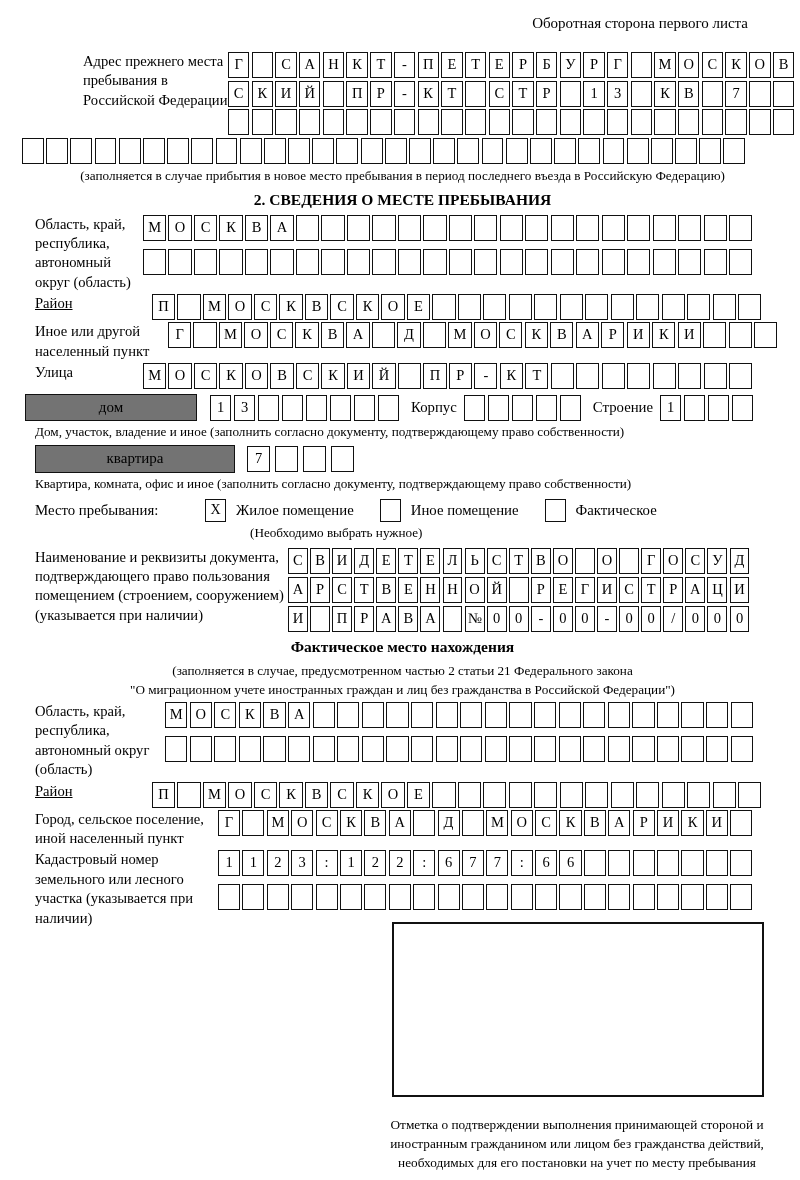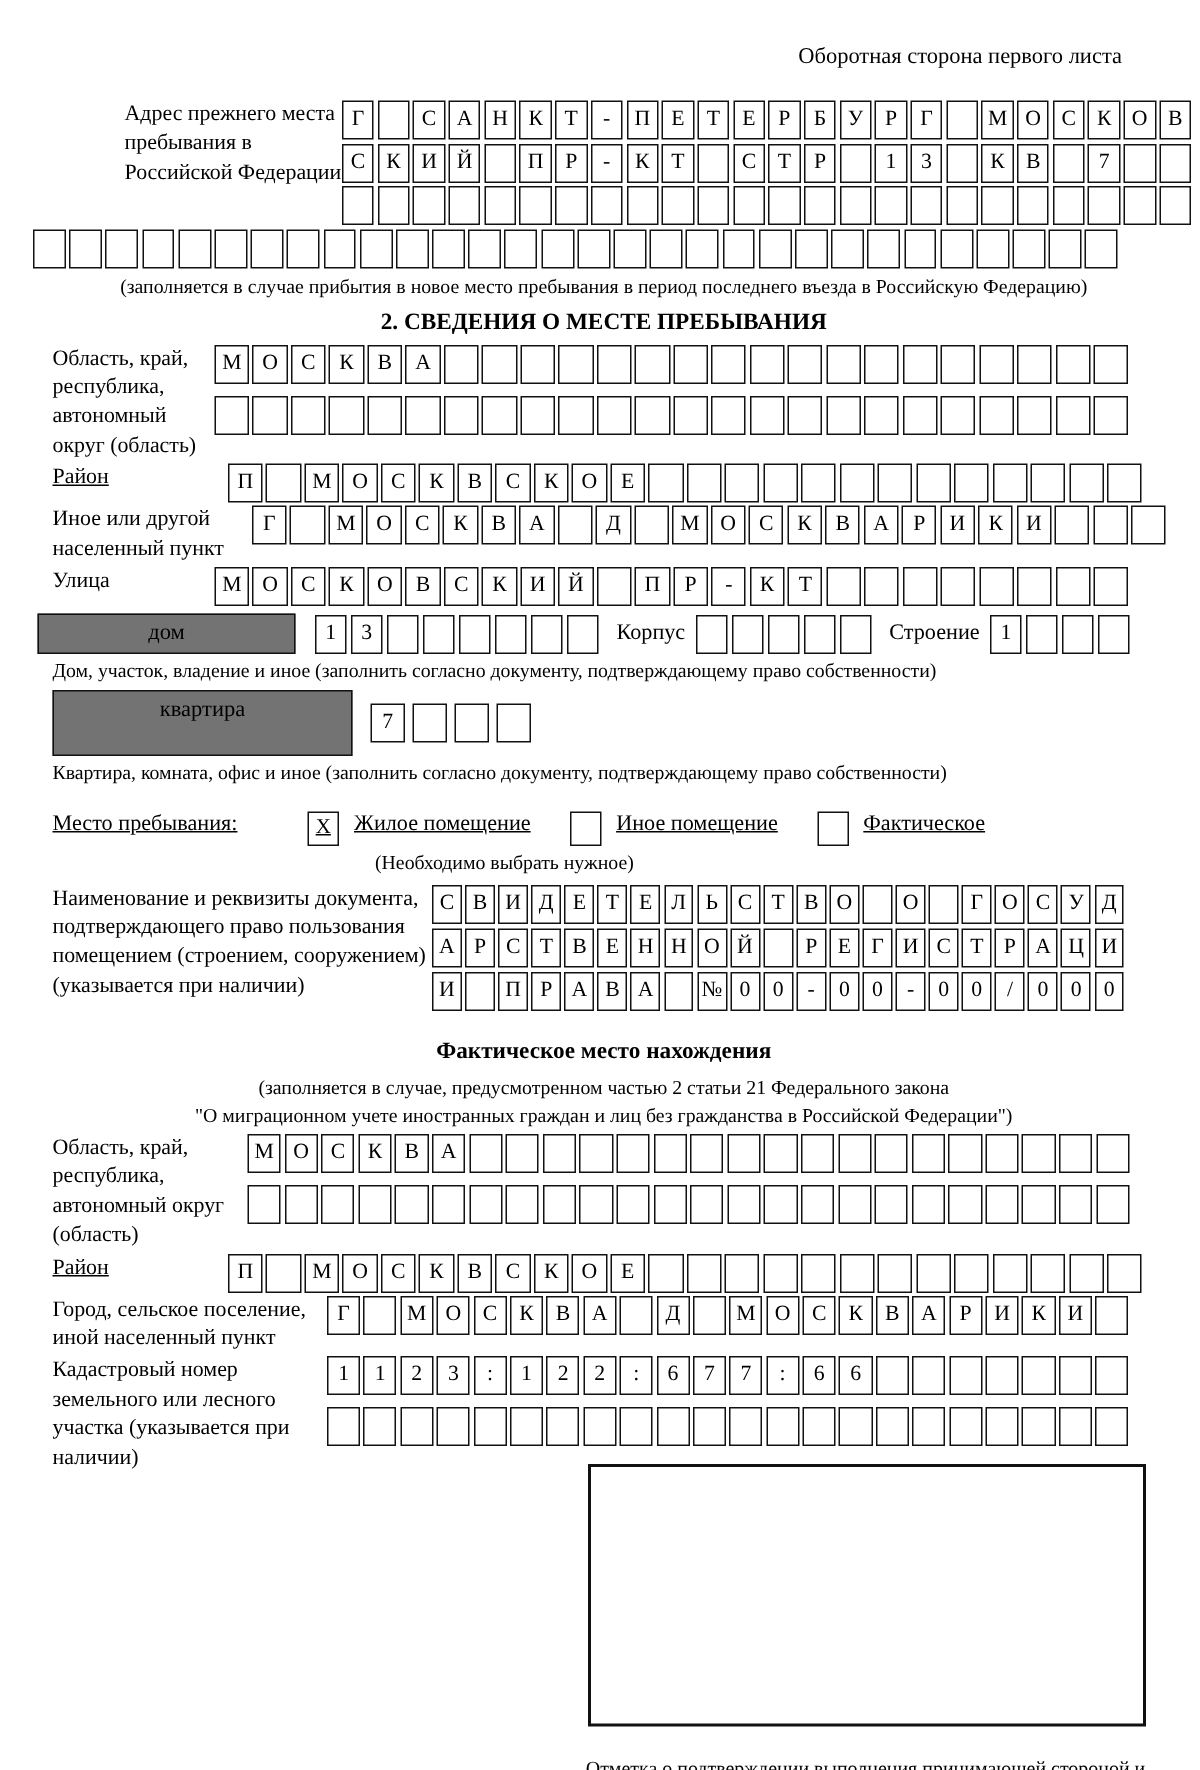--- a/index.html
+++ b/index.html
@@ -1,18 +1,18 @@
 <!DOCTYPE html>
 <html><head>
 <meta charset="utf-8">
 <style>
   html,body{margin:0;padding:0;background:#fff;}
   body{width:800px;font-family:"Liberation Serif","DejaVu Serif",serif;color:#000;}
   .page{box-sizing:border-box;width:800px;height:1180px;padding:14px 30px 0 35px;overflow:hidden;background:#fff;}
-  .hdr{font-size:15px;text-align:right;padding-right:22px;margin-top:16px;}
+  .hdr{font-size:15px;text-align:right;padding-right:22px;margin-top:1px;}
   .flex{display:flex;align-items:flex-start;}
   .lab{font-size:14.6px;line-height:1.33;flex:0 0 auto;}
   .w145{width:145px;margin-left:48px;} .w108{width:108px;} .w117{width:117px;text-decoration:underline;} .w133{width:133px;} .w130{width:130px;} .w183{width:183px;} .w253{width:253px;}
   .cells{display:flex;flex-wrap:nowrap;}
   .cell{box-sizing:border-box;flex:0 0 auto;border:1.7px solid #111;height:26px;line-height:23px;text-align:center;font-size:14.5px;background:#fff;}
   .g-a .cell{width:21.4px;margin-right:2.3px;}
   .g-a30 .cell{width:21.9px;margin-right:2.3px;}
   .g-b .cell{width:23.2px;margin-right:2.3px;}
   .g-c .cell{width:22.3px;margin-right:2.3px;}
   .g-cd .cell{width:22.1px;margin-right:2.3px;}
@@ -20,29 +20,29 @@
   .g-sm .cell{width:21px;margin-right:3px;}
   .g-kv .cell{width:23px;margin-right:5px;}
   .rg{margin-bottom:2.5px;}
   .rg8{margin-bottom:8px;}
   .rg3{margin-bottom:3px;}
   .full{margin-left:-13px;margin-top:2.5px;}
   .note{font-size:13.2px;line-height:1.3;}
   .center{text-align:center;margin-top:3px;}
   .title{font-size:15.5px;font-weight:bold;text-align:center;margin:7px 0 6px 0;}
   .mtA{margin-top:20px;}
-  .mt4{margin-top:4px;} .mt6{margin-top:18px;} .mt2{margin-top:2px;}
+  .mt4{margin-top:4px;} .mt6{margin-top:6px;} .mt2{margin-top:2px;}
   .domrow{display:flex;align-items:center;margin-left:-10px;margin-top:5px;}
   .bigbox{box-sizing:border-box;border:1.8px solid #111;text-align:center;font-size:15px;background:#737373;}
   .dom{width:172px;height:27px;line-height:24px;margin-right:13px;}
-  .kv{width:200px;height:44px;line-height:25px;margin-right:12px;}
+  .kv{width:200px;height:28px;line-height:25px;margin-right:12px;}
   .inl{font-size:14.8px;white-space:nowrap;}
   .domrow .inl{margin:0 7px 0 9px;}
   .kvrow{display:flex;align-items:center;margin-top:5px;}
-  .stayrow{display:flex;margin-top:18px;text-decoration:underline;}
+  .stayrow{display:flex;align-items:center;margin-top:7px;}
   .staylab{width:170px;font-size:14.8px;}
   .cb{box-sizing:border-box;flex:0 0 auto;width:21px;height:23px;border:1.7px solid #111;text-align:center;font-size:14px;line-height:20px;margin-right:10px;background:#fff;}
   .opt{font-size:14.8px;margin-right:26px;}
   .staynote{margin-left:215px;margin-top:2px;}
   .docblock{margin-top:6px;}
   .factnotes{text-align:center;margin-top:2px;}
   .confirm{width:380px;margin-left:352px;margin-top:-6px;}
   .stampbox{box-sizing:border-box;width:372px;height:175px;border:2px solid #111;margin-left:5px;background:#fff;}
   .confirm .note{text-align:center;margin-top:19px;font-size:13.3px;line-height:1.42;}
 </style>

